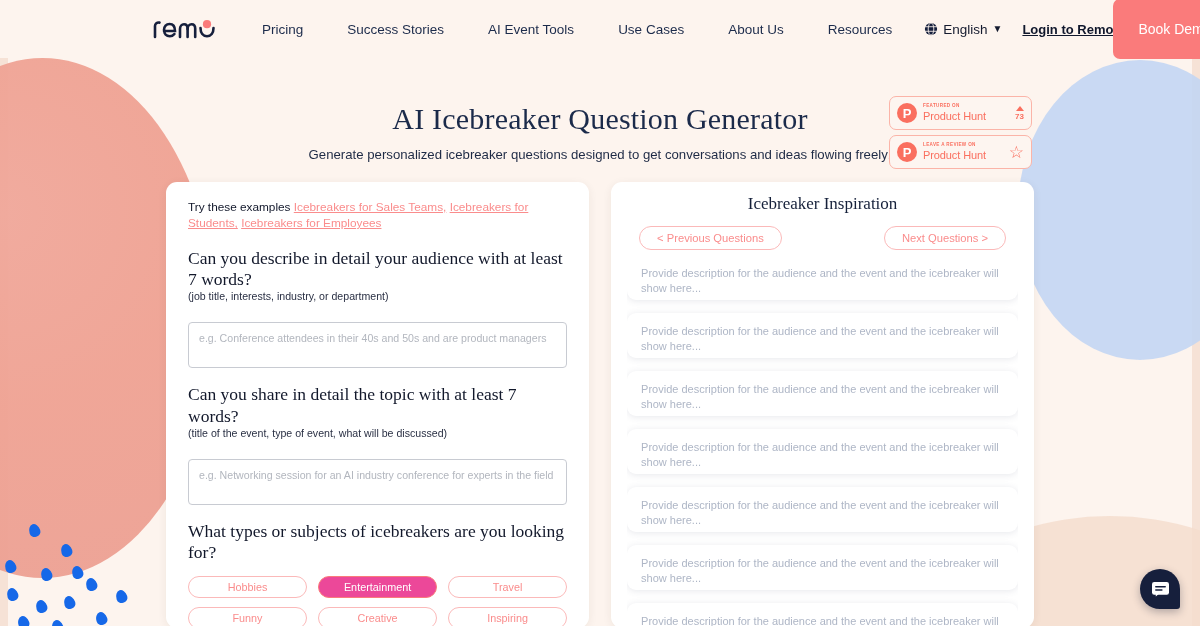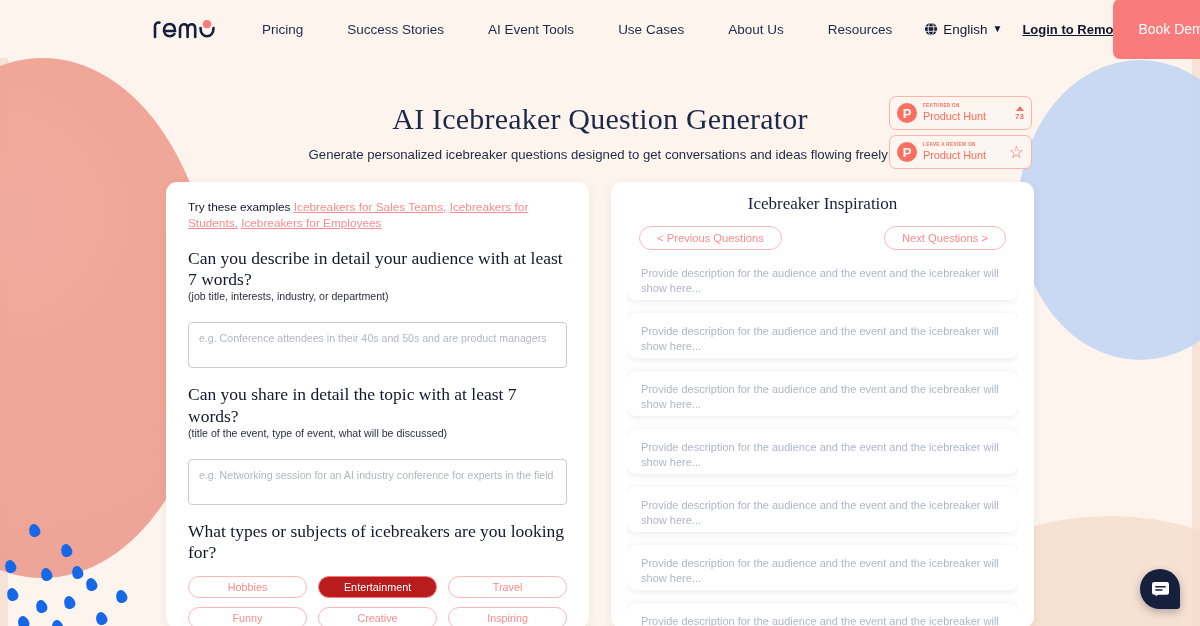--- a/index.html
+++ b/index.html
@@ -334,21 +334,21 @@
     background: #FFFFFF;
     color: #FA8C8C;
     font-family: "Liberation Sans", sans-serif;
     font-size: 10.8px;
     cursor: pointer;
     display: flex;
     align-items: center;
     justify-content: center;
   }
   .chip.selected {
-    background: #b91c1c;
+    background: #ec4899;
     border-color: #FA7B7B;
     color: #FFFFFF;
   }
 
   
   .insp-title {
     font-family: "Liberation Serif", serif;
     font-size: 17px;
     color: #15203A;
     text-align: center;

